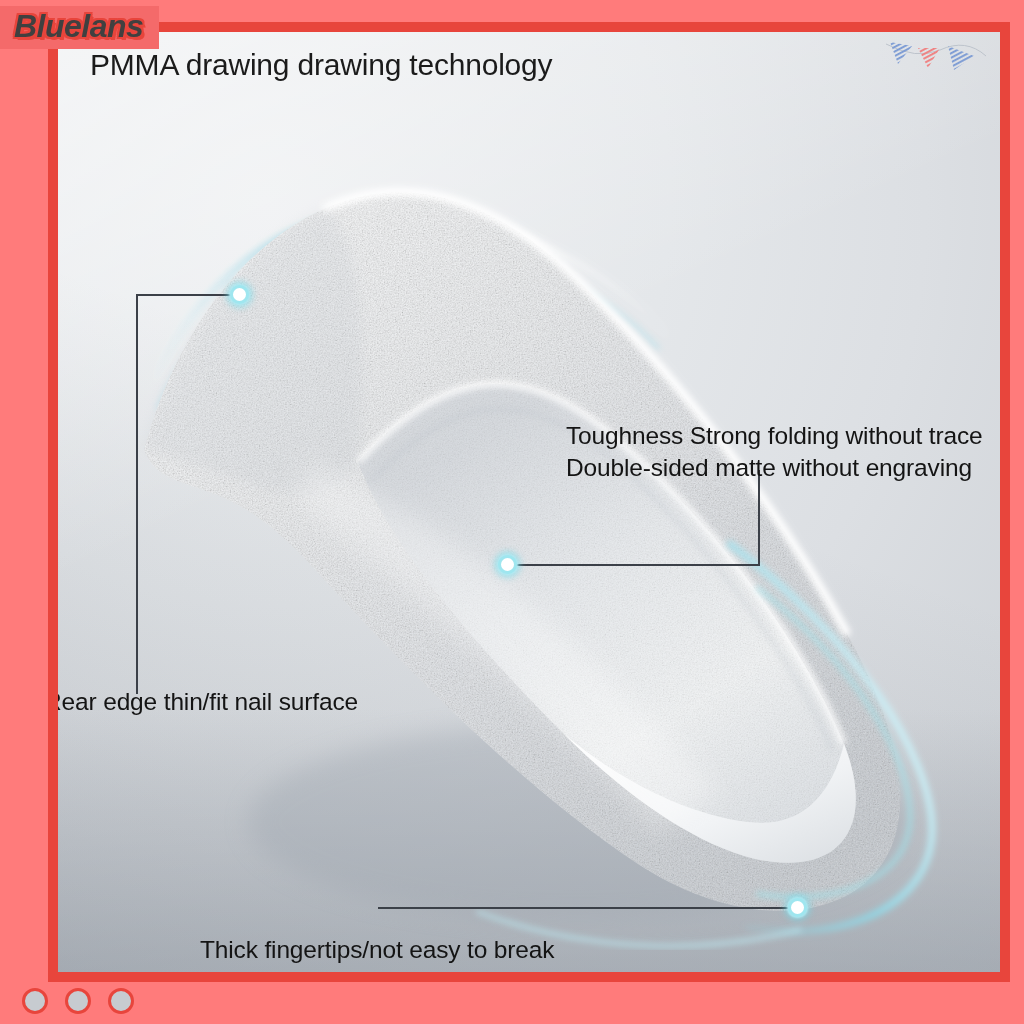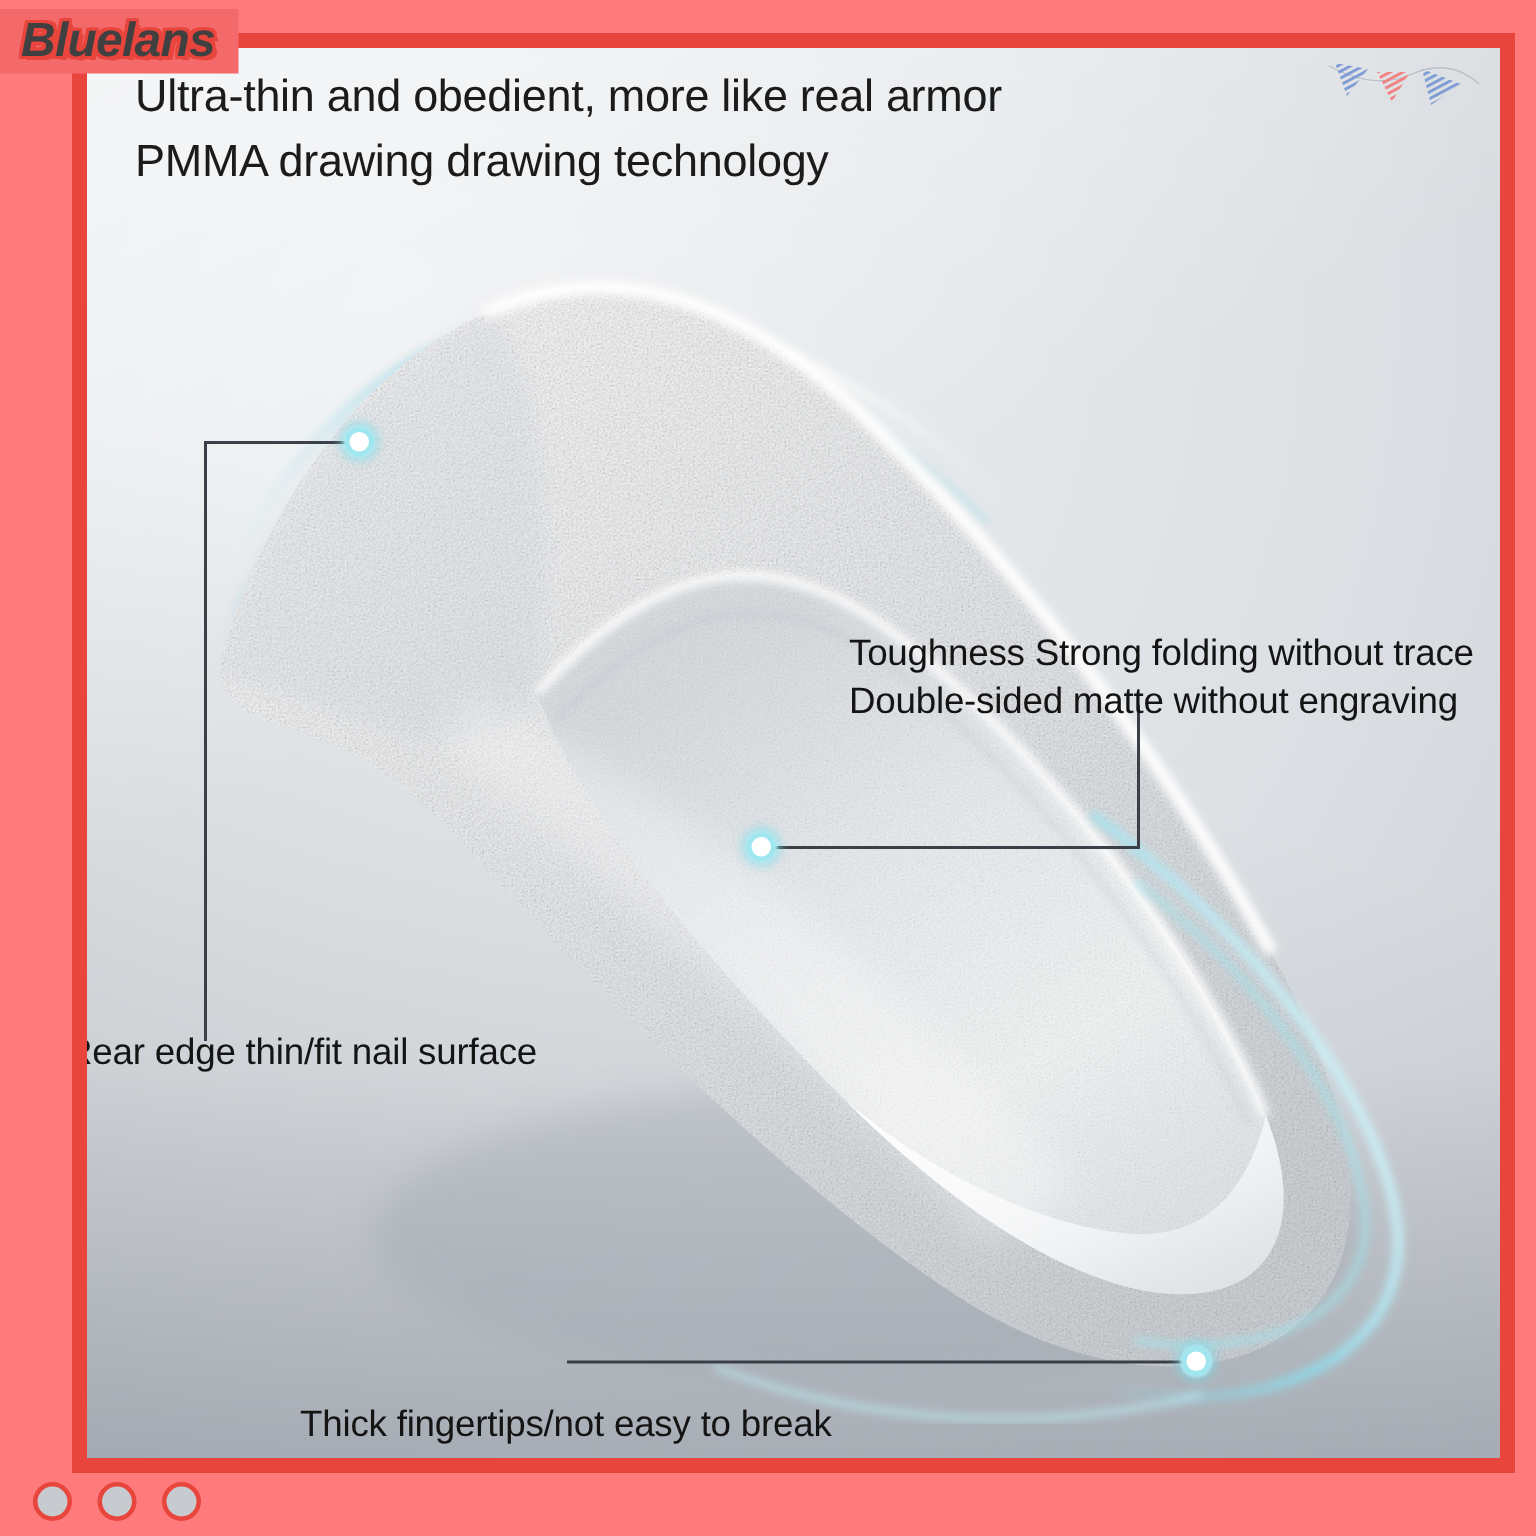--- a/index.html
+++ b/index.html
@@ -216,21 +216,20 @@
                C 260,500 160,432 86,418 Z" fill="#B9C0C8" opacity="0.16" filter="url(#soft6)"></path>
 
       <path d="M 250,430 C 360,470 520,600 660,760 L 600,800 C 470,660 330,540 240,470 Z" fill="#FFFFFF" opacity="0.30" filter="url(#soft12)"></path>
 
       <path d="M 672,512 C 790,600 876,722 874,800 C 872,872 790,912 690,896" fill="none" stroke="url(#arcBot)" stroke-width="7" stroke-linecap="round" filter="url(#soft3)"></path>
       <path d="M 700,556 C 800,634 856,730 852,790 C 848,846 784,874 700,862" fill="none" stroke="#9FE6EF" stroke-width="4" stroke-linecap="round" filter="url(#soft3)" opacity="0.75"></path>
       <path d="M 420,880 C 520,918 640,924 742,898" fill="none" stroke="#BDEAF3" stroke-width="4" stroke-linecap="round" filter="url(#soft3)" opacity="0.7"></path>
     </svg>
 
     <div class="headline">
-      <div>Ultra-thin and obedient, more like real armor</div>
       <div>PMMA drawing drawing technology</div>
     </div>
 
     <svg class="bunting" viewBox="0 0 108 56">
       <defs>
         <pattern id="stripeB" width="4" height="4" patternUnits="userSpaceOnUse" patternTransform="rotate(62)">
           <rect width="4" height="4" fill="#ffffff" fill-opacity="0"></rect>
           <rect width="1.9" height="4" fill="#7C9BD4"></rect>
         </pattern>
         <pattern id="stripeR" width="4" height="4" patternUnits="userSpaceOnUse" patternTransform="rotate(62)">

